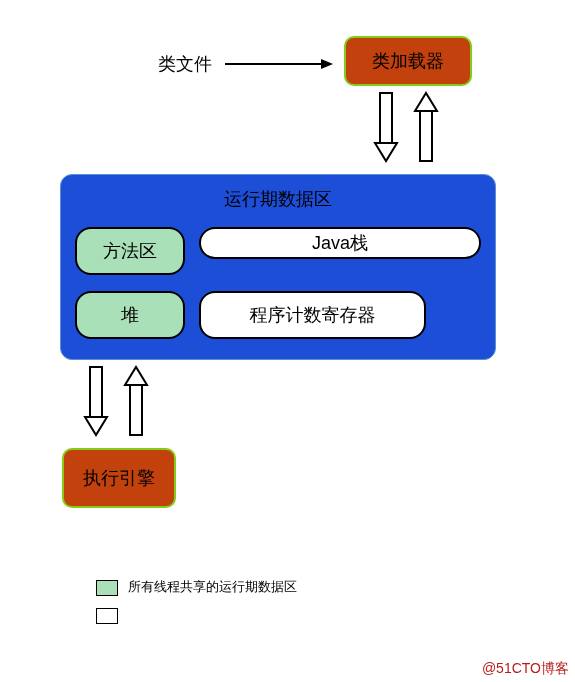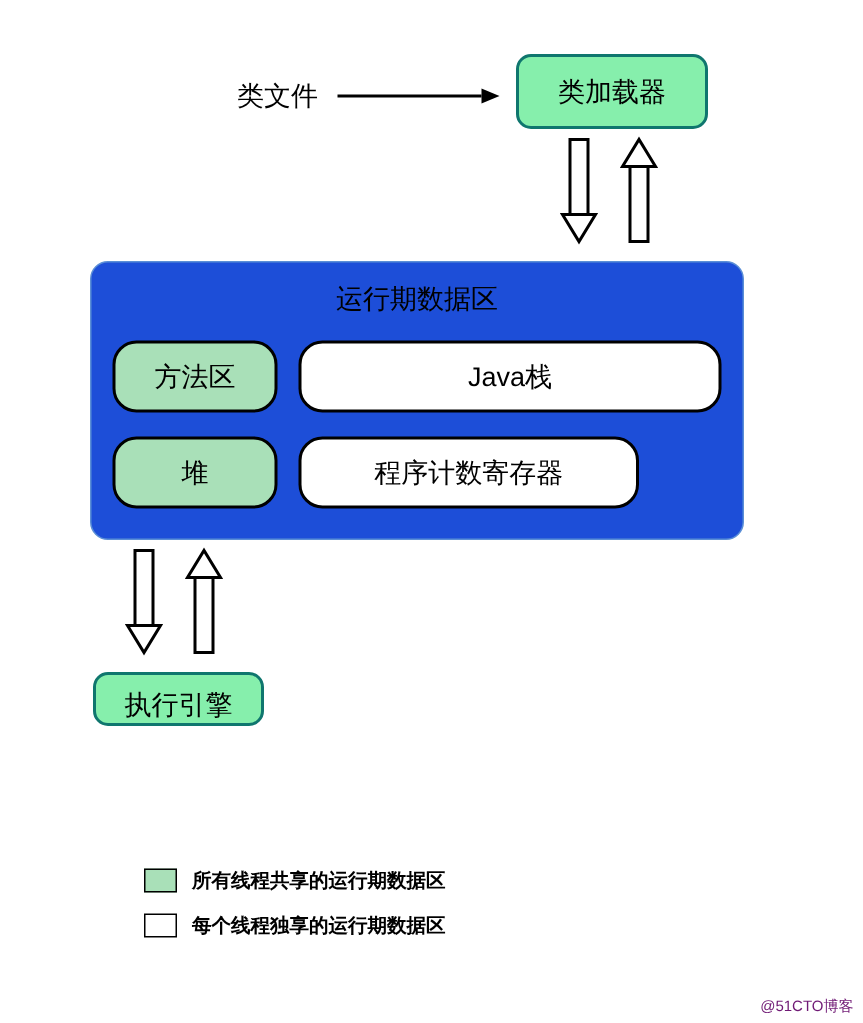--- a/index.html
+++ b/index.html
@@ -17,23 +17,23 @@
     position: relative;
     width: 575px;
     height: 682px;
   }
   .label-text {
     position: absolute;
     font-size: 18px;
   }
   .box {
     position: absolute;
-    border: 2px solid #0f766e;
+    border: 2px solid #84cc16;
     border-radius: 10px;
-    background: #86efac;
+    background: #c2410c;
     display: flex;
     align-items: center;
     justify-content: center;
     font-size: 18px;
   }
   .runtime-box {
     position: absolute;
     border: 1.5px solid #5b8fd6;
     border-radius: 12px;
     background: #1d4ed8;
@@ -45,36 +45,35 @@
     display: flex;
     align-items: center;
     justify-content: center;
     font-size: 18px;
   }
   .green { background: #a9e0b8; }
   .white { background: #fff; }
   .legend {
     position: absolute;
     display: flex;
-    align-items: center;
+    align-items: flex-end;
     gap: 10px;
     font-size: 13px;
-    font-weight: bold;
   }
   .swatch {
     width: 22px;
     height: 16px;
     border: 1.5px solid #000;
   }
   .watermark {
     position: absolute;
     right: 6px;
     bottom: 4px;
-    color: #701a75;
-    font-size: 10px;
+    color: #b91c1c;
+    font-size: 14px;
   }
   svg.arrow { position: absolute; overflow: visible; }
 </style>
 </head>
 <body>
 <div class="canvas">
 
   <div class="label-text" style="left:158px; top:52px;">类文件</div>
 
   <svg class="arrow" style="left:225px; top:58px;" width="110" height="12">
@@ -94,47 +93,46 @@
     <polygon points="0,18 22,18 11,0" fill="#fff" stroke="#000" stroke-width="2"></polygon>
     <rect x="5" y="18" width="12" height="50" fill="#fff" stroke="#000" stroke-width="2"></rect>
   </svg>
 
   <div class="runtime-box" style="left:60px; top:174px; width:436px; height:186px;">
     <div style="position:absolute; top:12px; width:100%; text-align:center; font-size:18px;">运行期数据区</div>
 
     <div class="inner-box green" style="left:14px; top:52px; width:110px; height:48px;">
       <span>方法区</span>
     </div>
-    <div class="inner-box white" style="left:138px; top:52px; width:282px; height:48px;">
+    <div class="inner-box white" style="left:138px; top:52px; width:282px; height:32px;">
       <span>Java栈</span>
     </div>
     <div class="inner-box green" style="left:14px; top:116px; width:110px; height:48px;">
       <span>堆</span>
     </div>
     <div class="inner-box white" style="left:138px; top:116px; width:227px; height:48px;">
       <span>程序计数寄存器</span>
     </div>
   </div>
 
   <svg class="arrow" style="left:85px; top:367px;" width="22" height="70">
     <rect x="5" y="0" width="12" height="50" fill="#fff" stroke="#000" stroke-width="2"></rect>
     <polygon points="0,50 22,50 11,68" fill="#fff" stroke="#000" stroke-width="2"></polygon>
   </svg>
   <svg class="arrow" style="left:125px; top:367px;" width="22" height="70">
     <polygon points="0,18 22,18 11,0" fill="#fff" stroke="#000" stroke-width="2"></polygon>
     <rect x="5" y="18" width="12" height="50" fill="#fff" stroke="#000" stroke-width="2"></rect>
   </svg>
 
-  <div class="box" style="left:62px; top:448px; width:114px; height:36px;align-items:flex-end;">
+  <div class="box" style="left:62px; top:448px; width:114px; height:60px;">
     <span>执行引擎</span>
   </div>
 
   <div class="legend" style="left:96px; top:578px;">
     <div class="swatch" style="background:#a9e0b8;"></div>
     <span>所有线程共享的运行期数据区</span>
   </div>
   <div class="legend" style="left:96px; top:608px;">
     <div class="swatch" style="background:#fff;"></div>
-    <span>每个线程独享的运行期数据区</span>
   </div>
 
   <div class="watermark">@51CTO博客</div>
 </div>
 
 </body></html>

